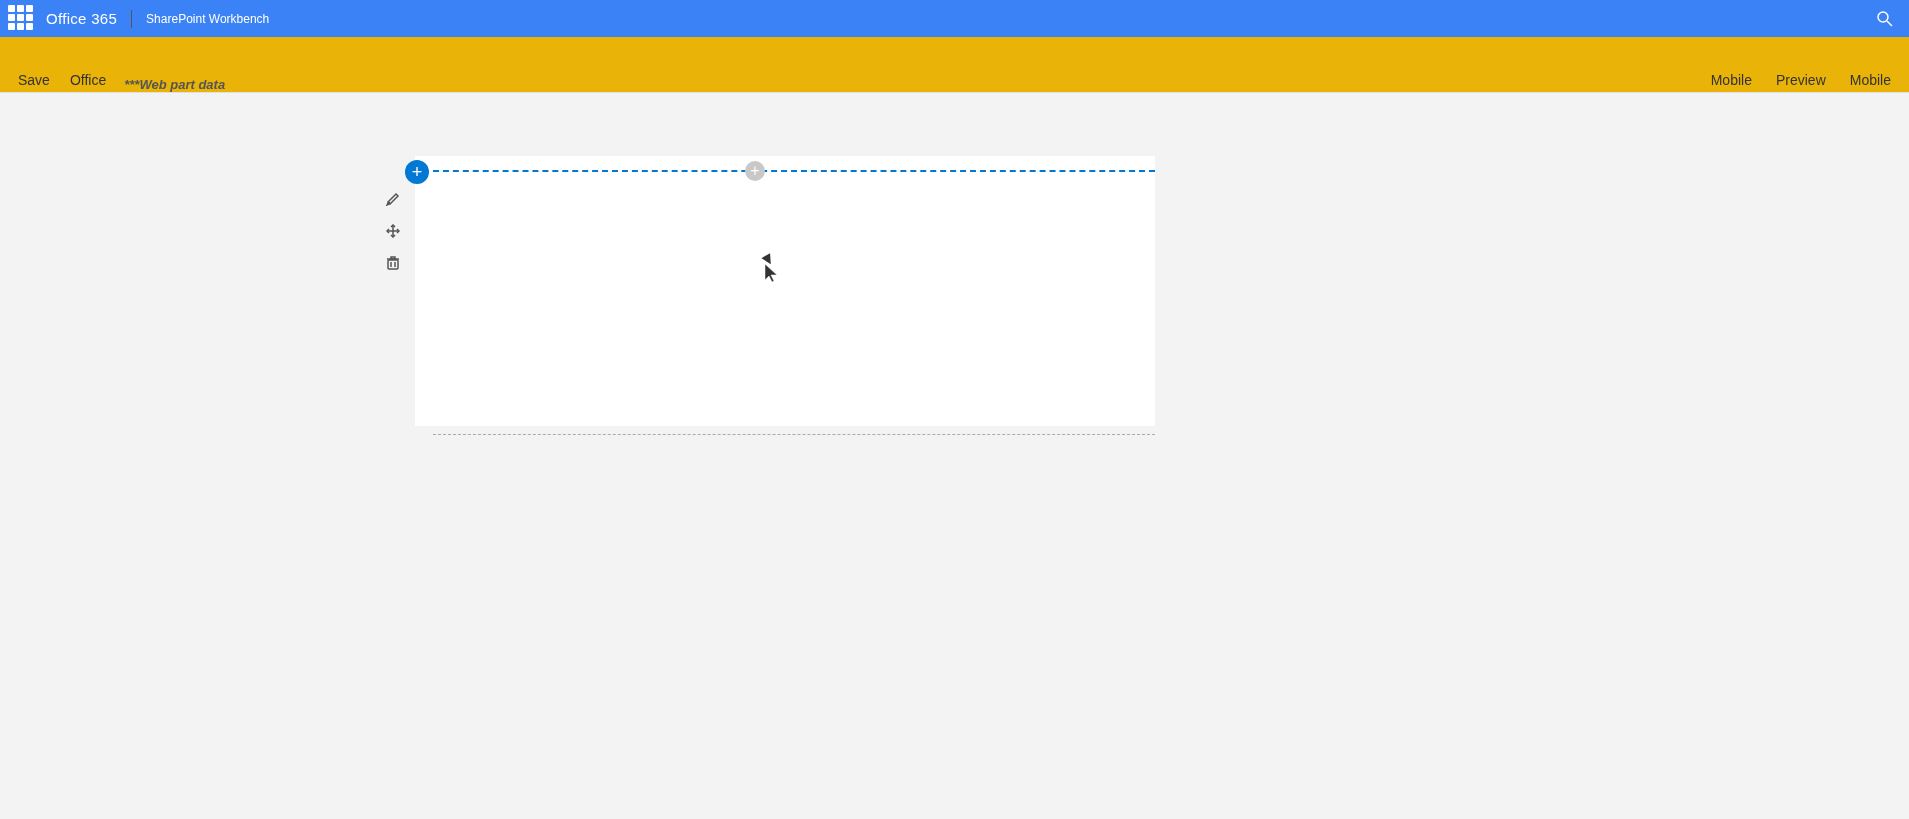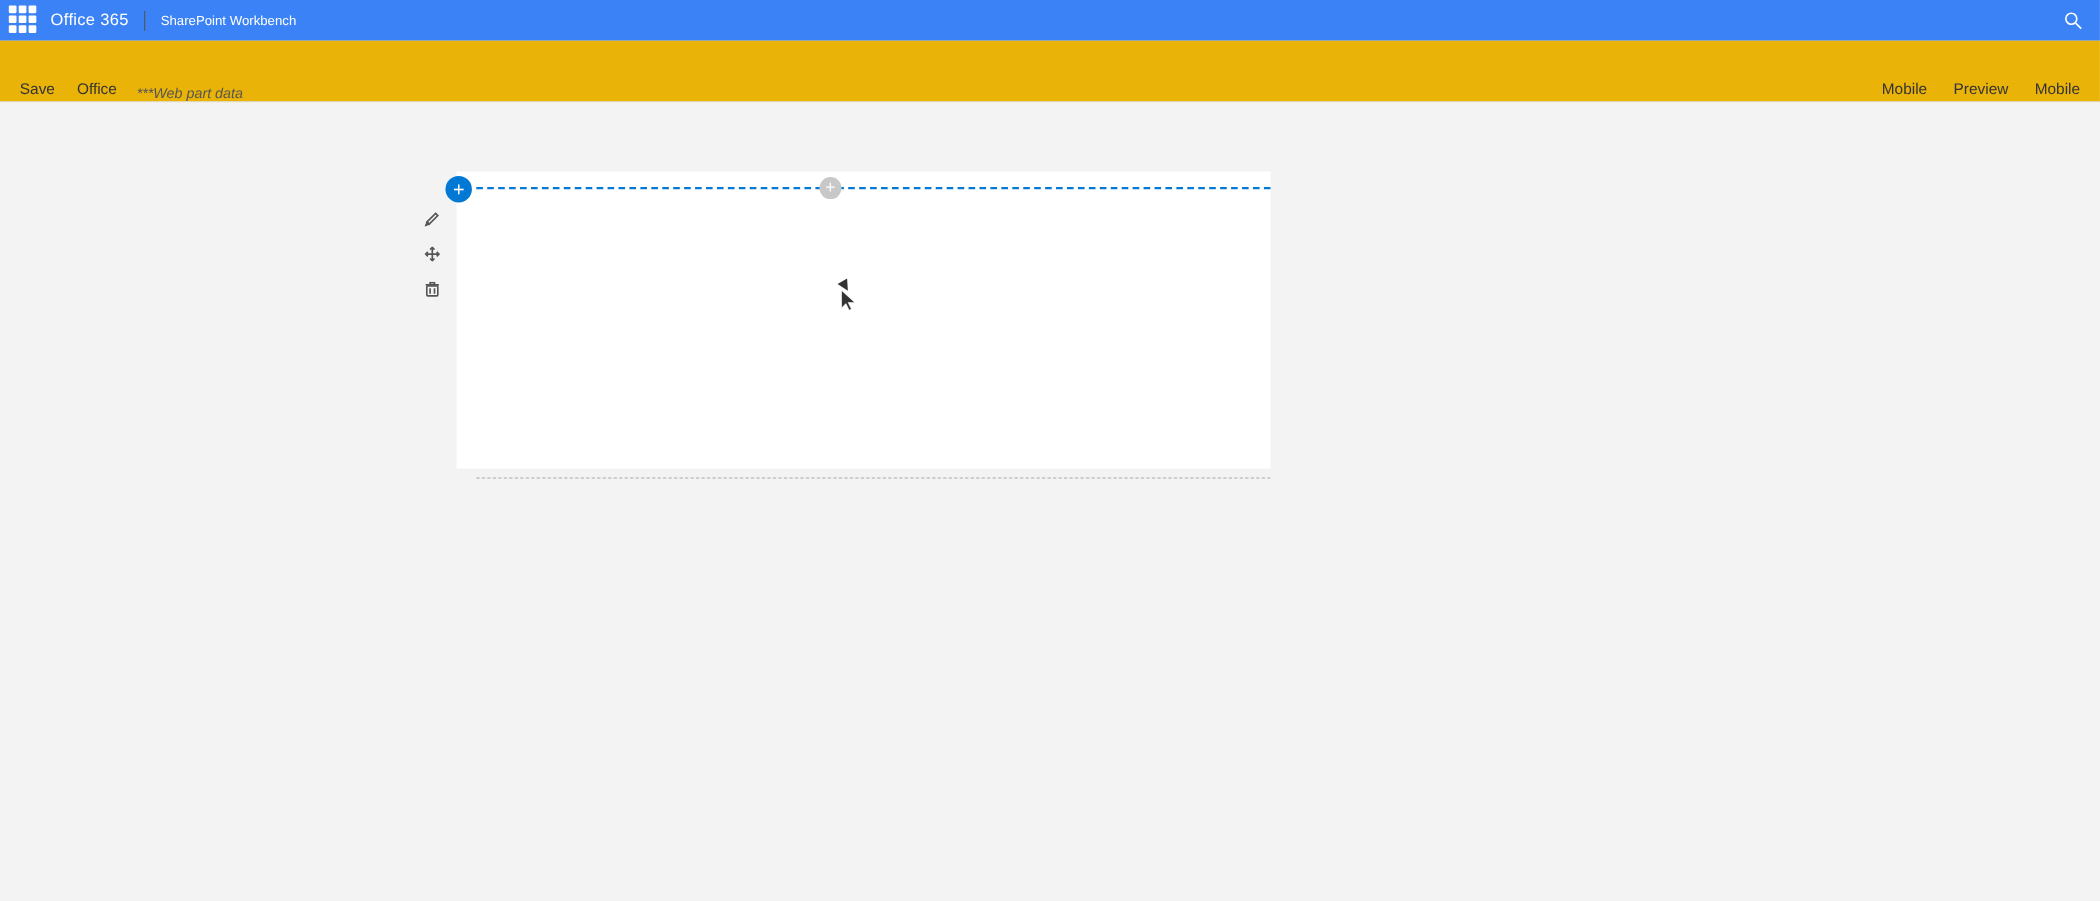--- a/index.html
+++ b/index.html
@@ -99,20 +99,21 @@
       background: none;
       border: none;
       padding: 4px 2px;
       font-family: 'Segoe UI', sans-serif;
     }
 
     .toolbar-webpart-info {
       font-size: 13px;
       color: #555;
       font-style: italic;
+      font-weight: bold;
     }
 
     .toolbar-right {
       margin-left: auto;
       display: flex;
       align-items: center;
       gap: 20px;
       margin-top: 33px;
     }
 

